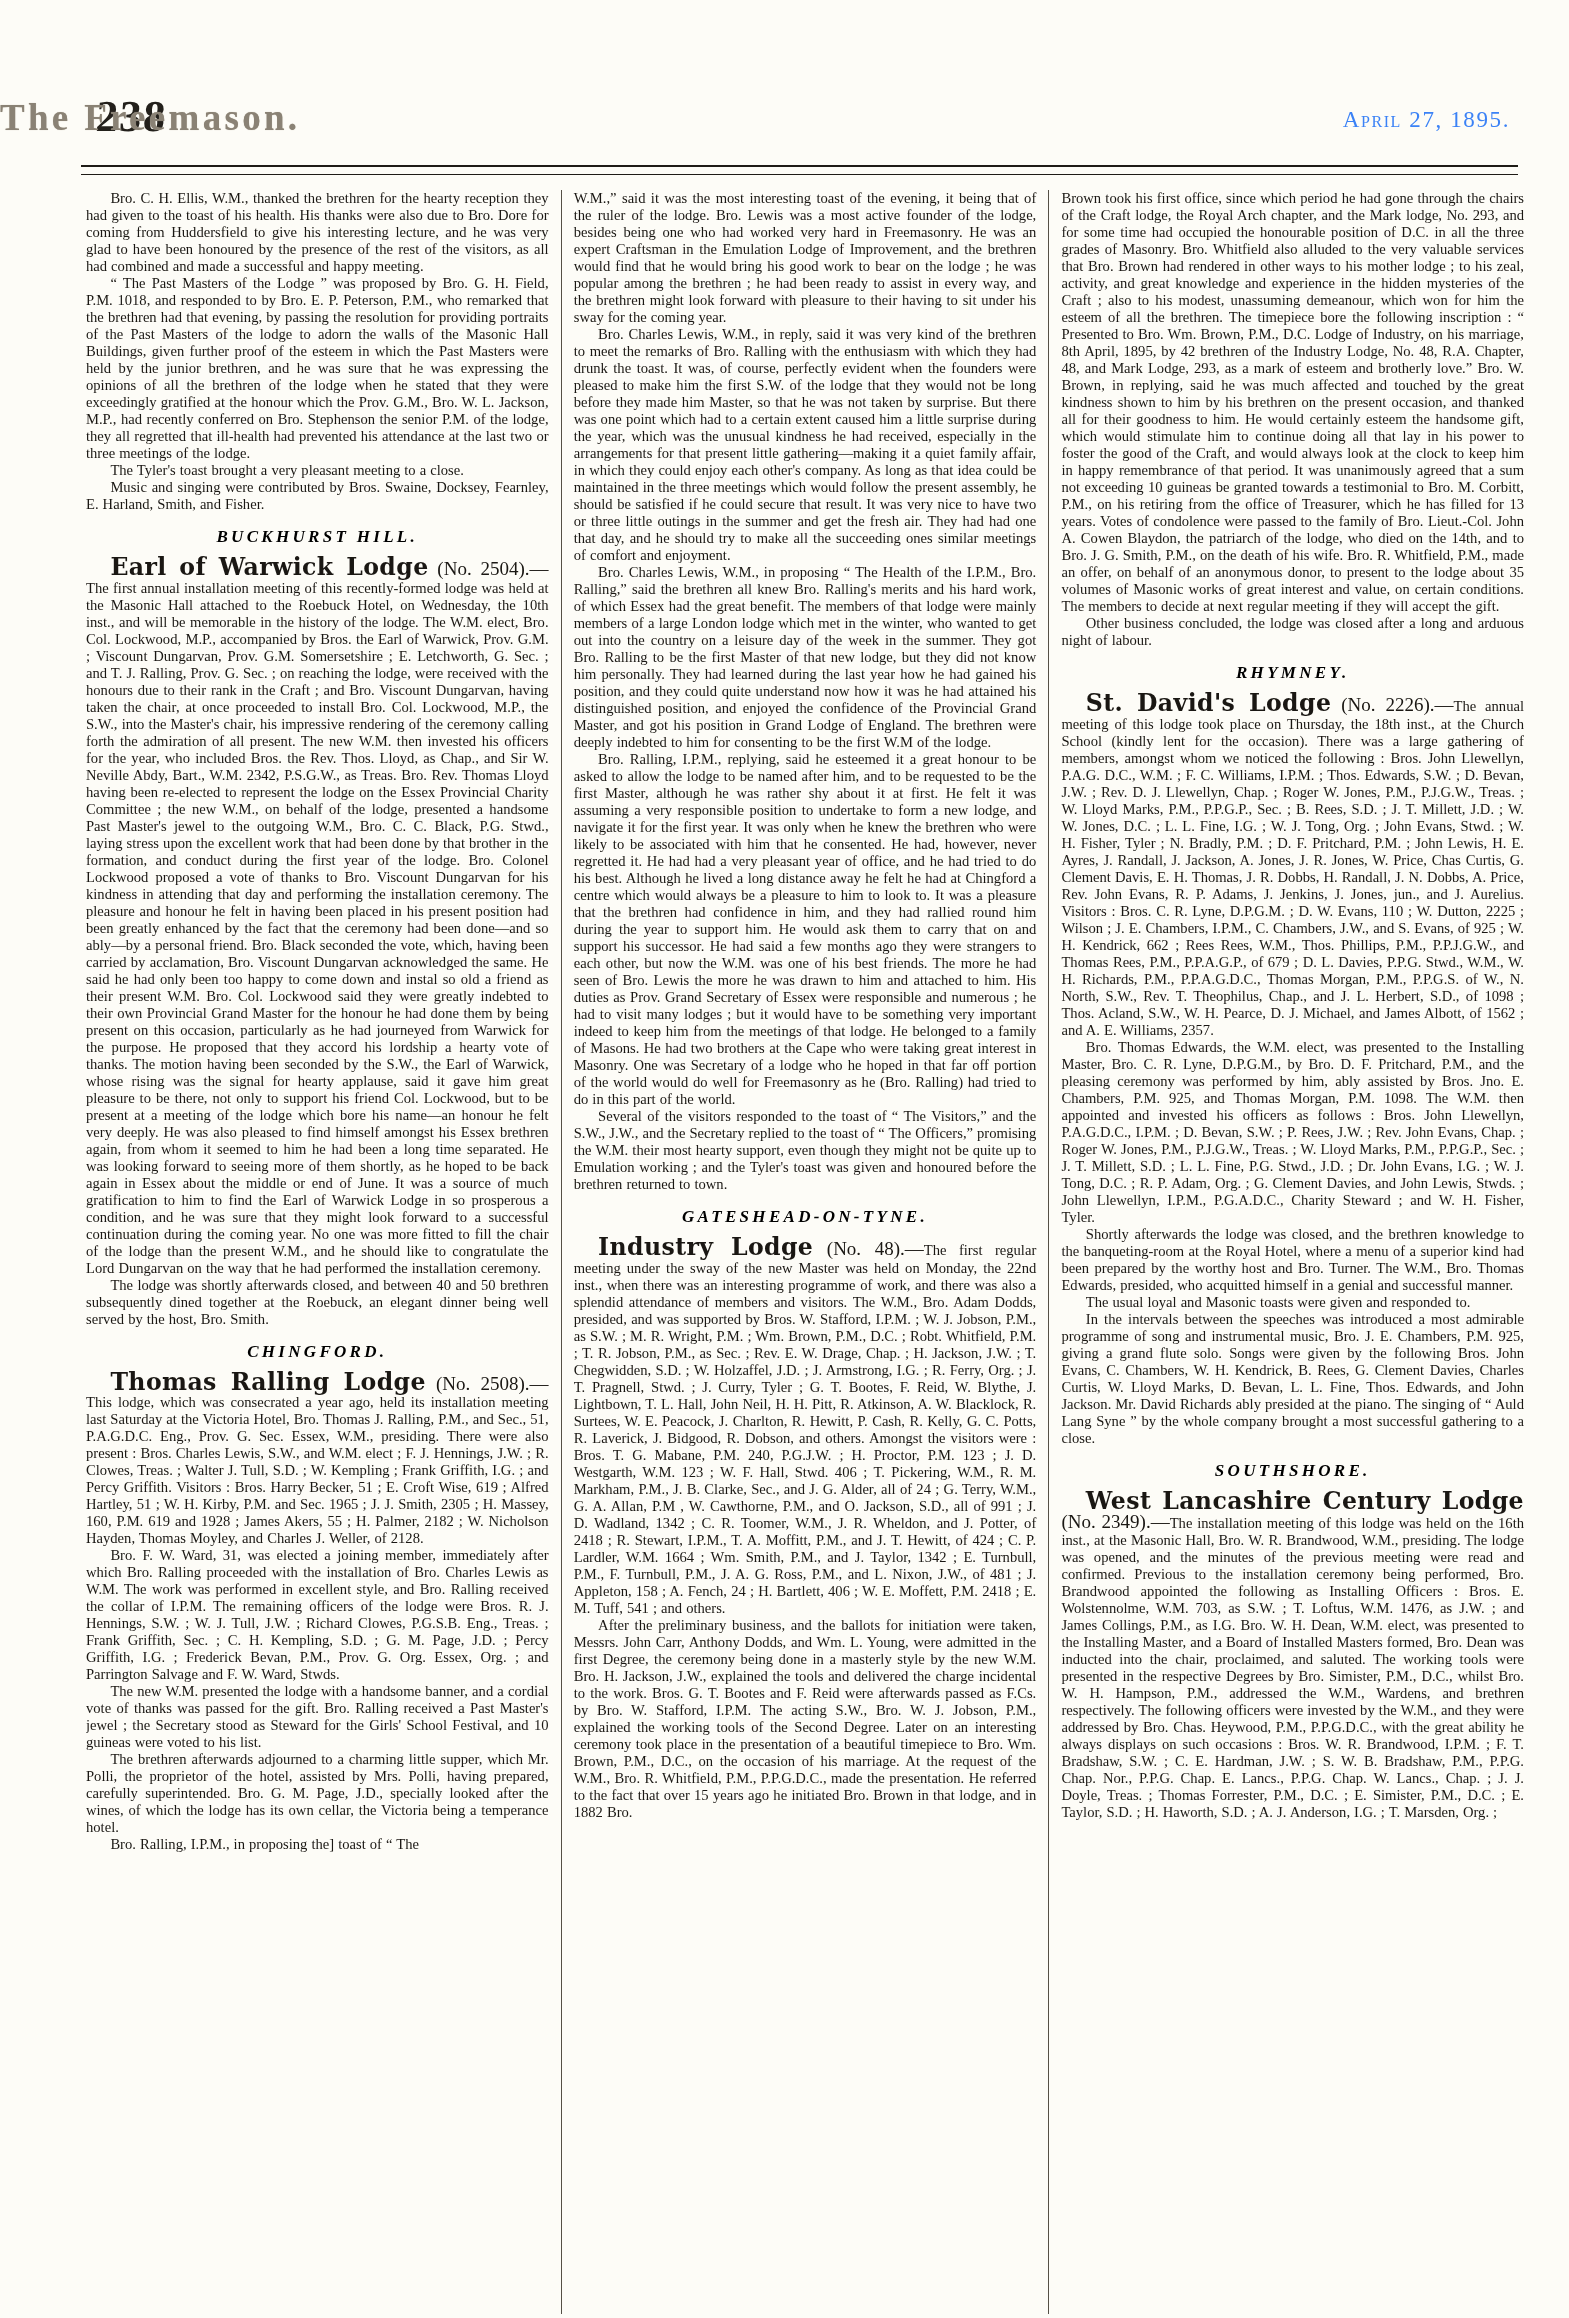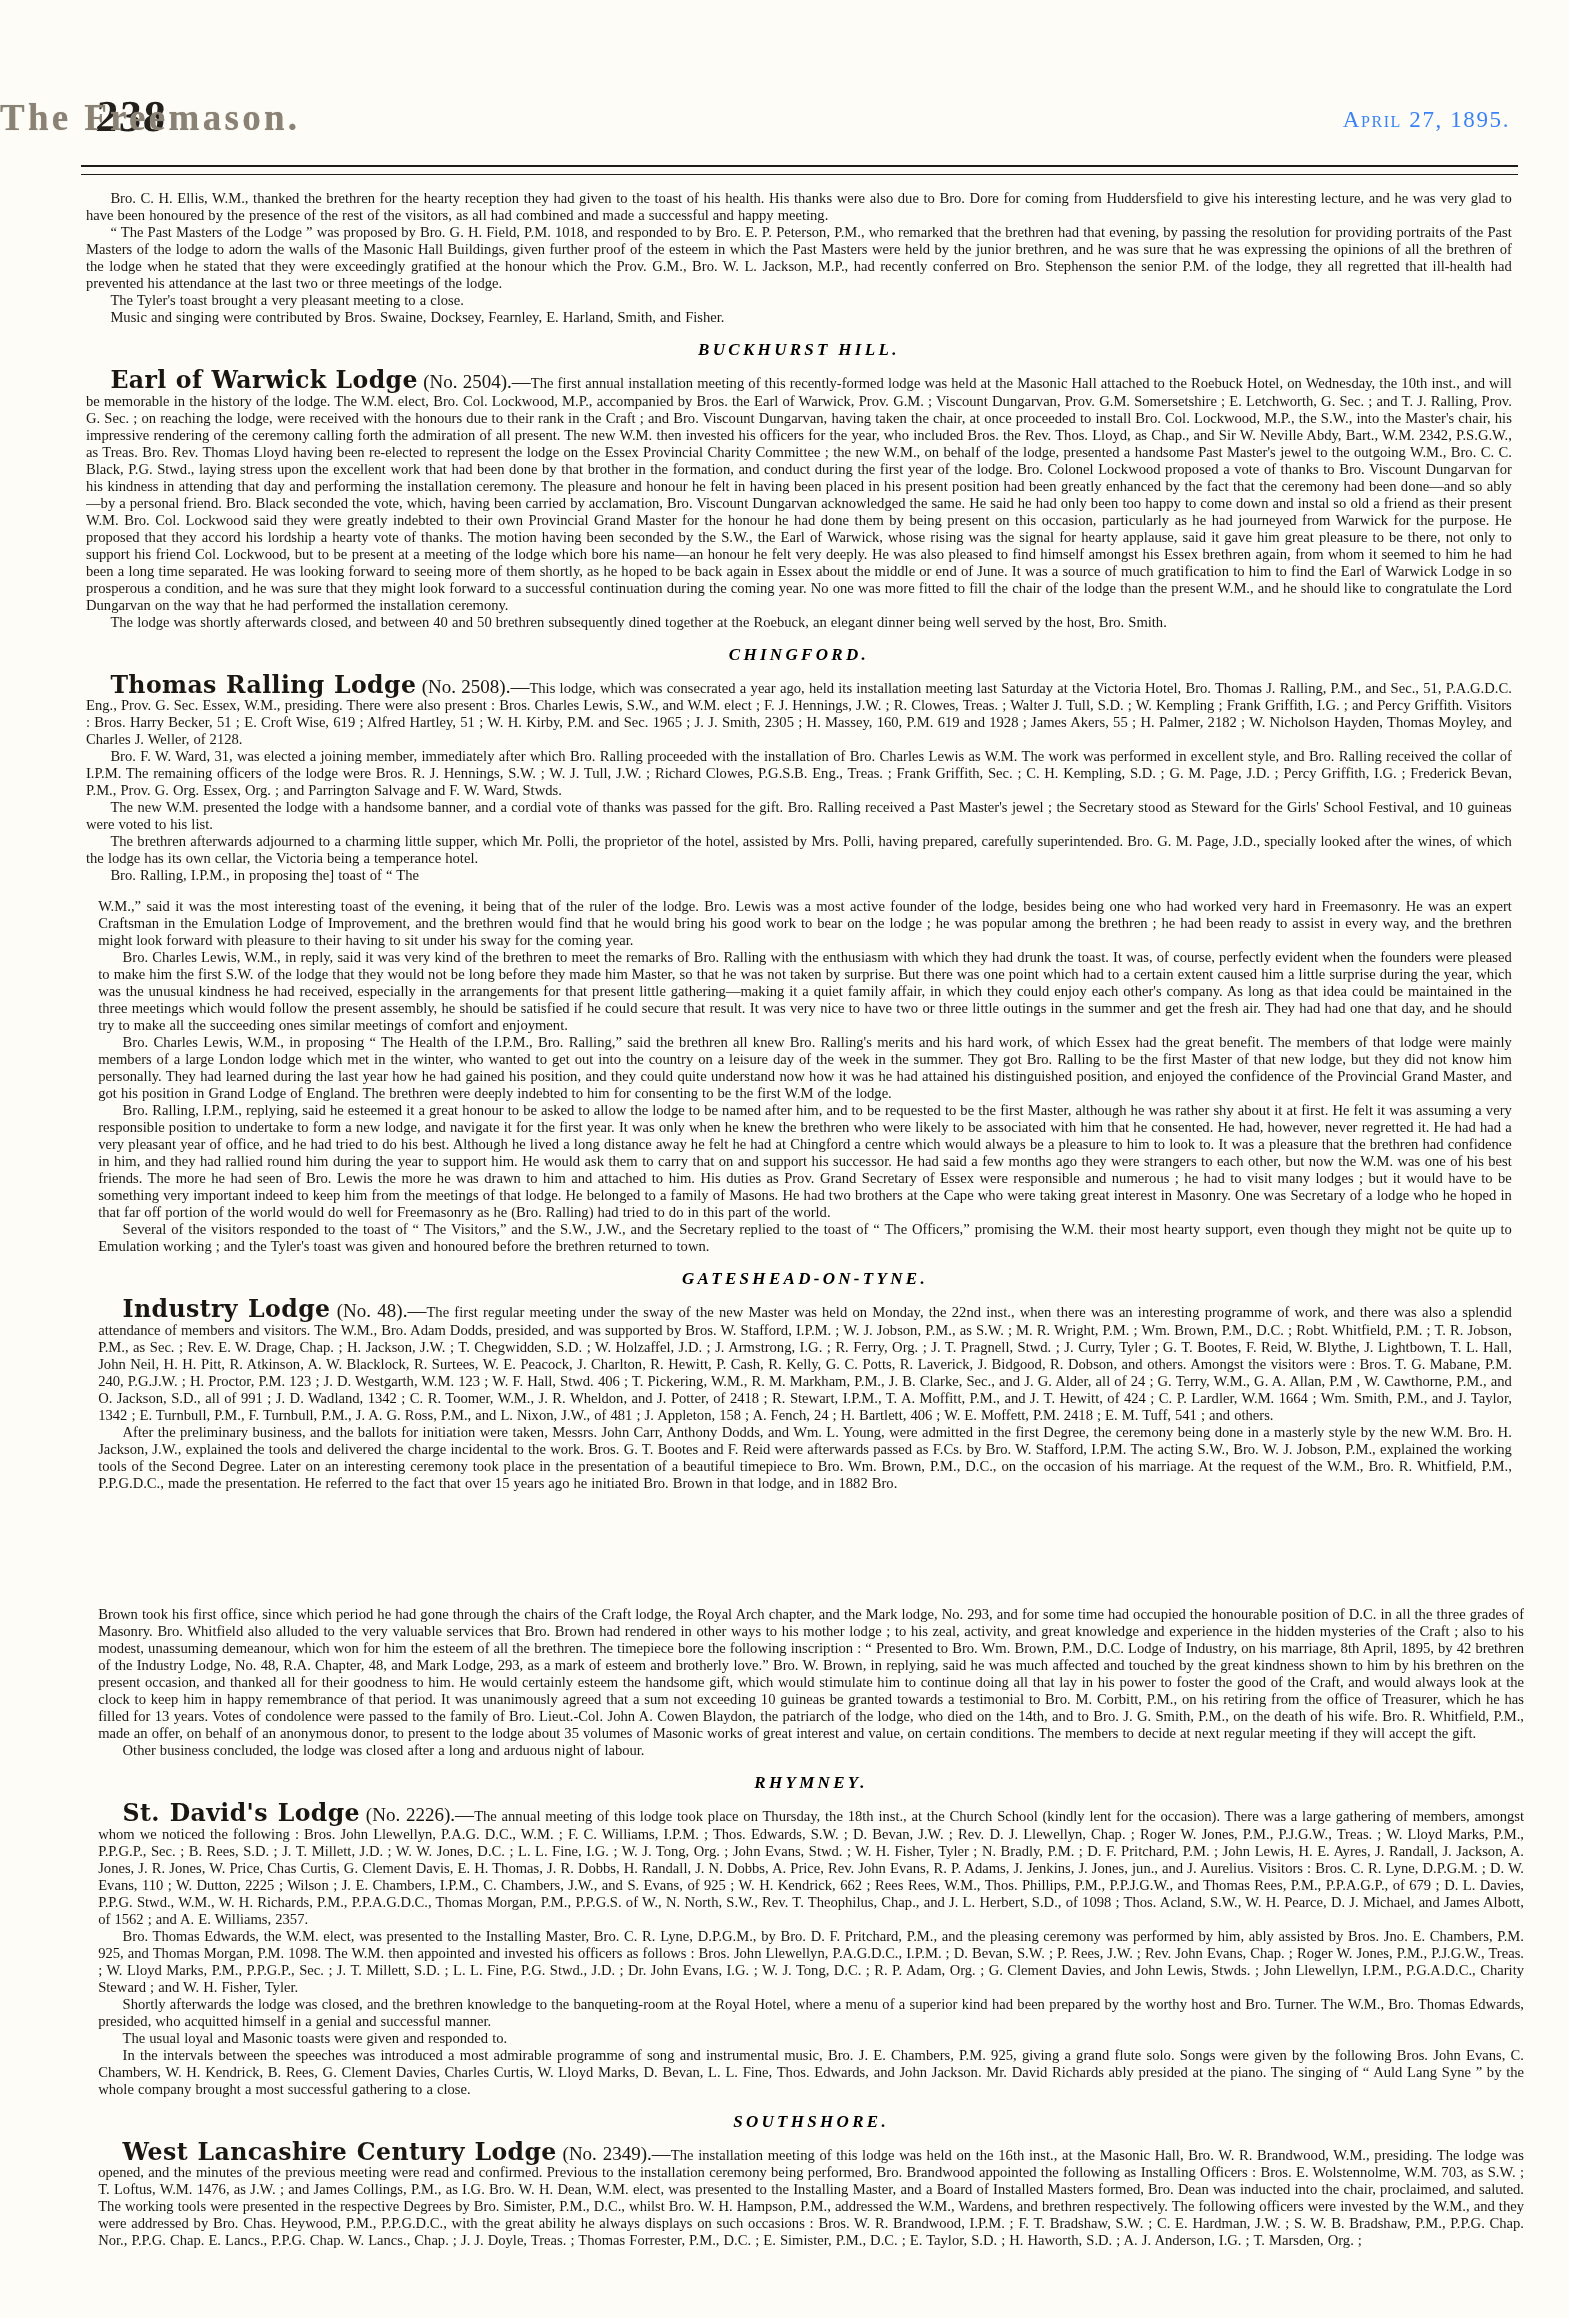--- a/index.html
+++ b/index.html
@@ -32,21 +32,21 @@
     font-variant:small-caps;
   }
   .double-rule{
     position:absolute;top:165px;left:81px;right:52px;height:6.5px;
     border-top:2.4px solid #1e1b16;
     border-bottom:1.6px solid #1e1b16;
   }
   
   #columns{
     position:absolute;top:190px;left:86px;right:46px;bottom:4.9px;
-    display:flex;align-items:stretch;flex-direction:column;
+    display:flex;align-items:stretch;
   }
   .col{flex:1 1 0;padding:0 12.2px;overflow:hidden;}
   .col:first-child{padding-left:0;}
   .col:last-child{padding-right:0;}
   .colrule{width:0.8px;background:#555046;}
   
   .para{
     margin:0;
     font-size:14.6px;line-height:17px;
     text-align:justify;

